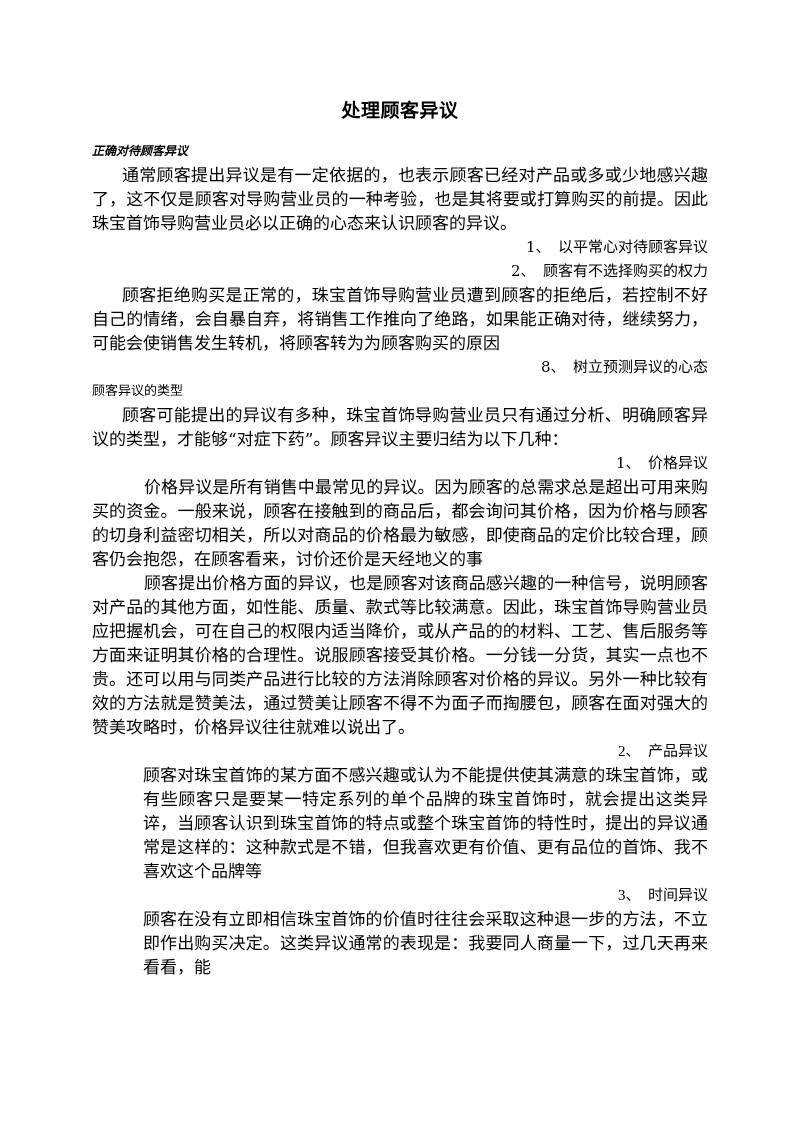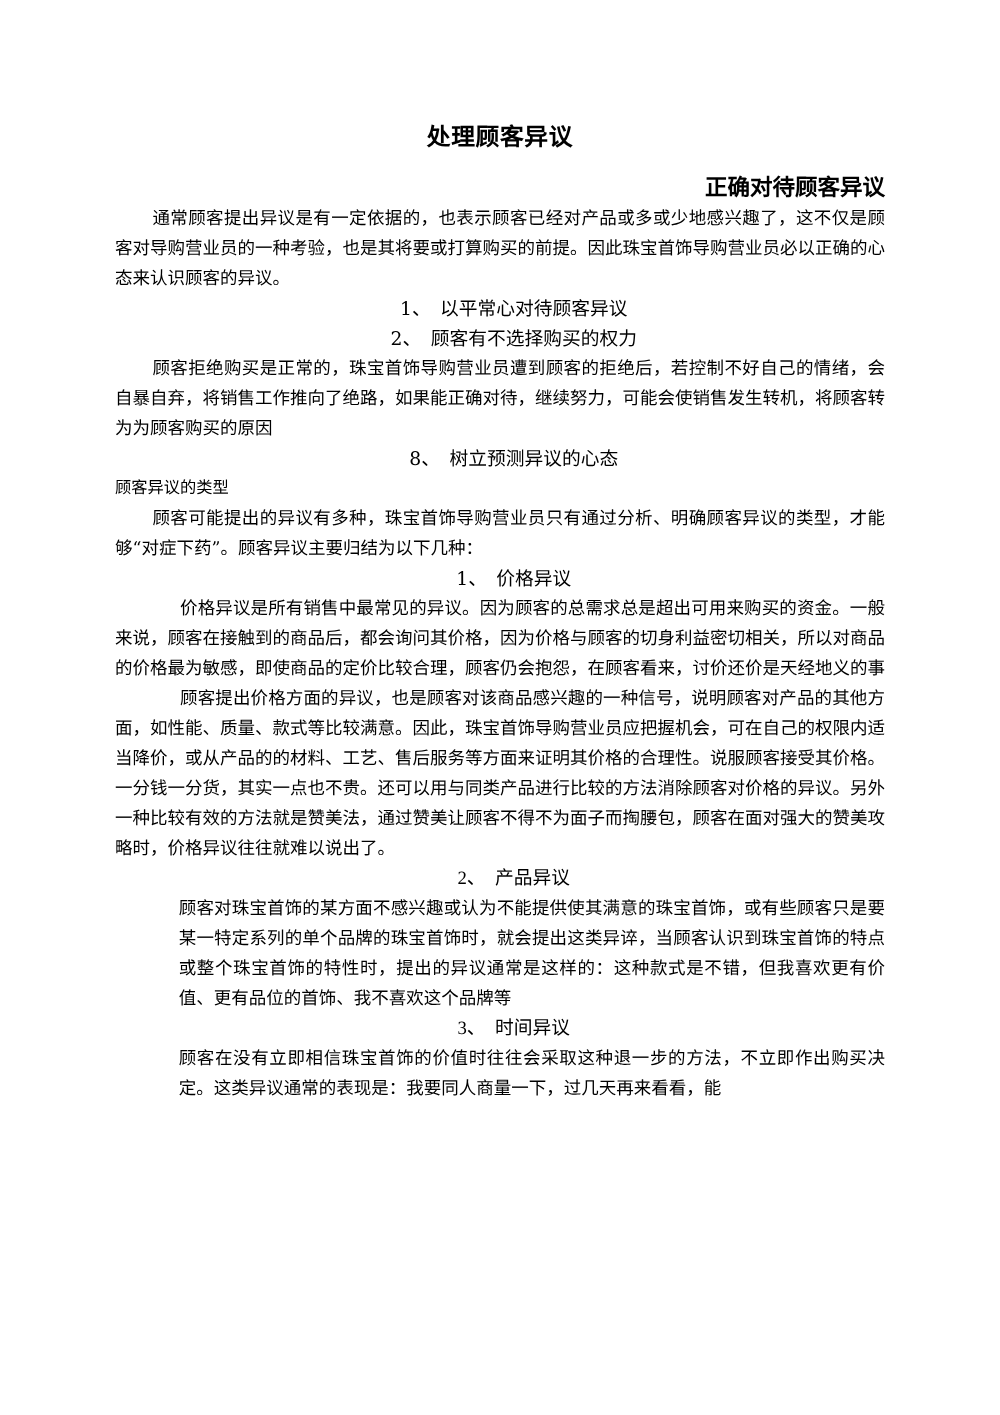--- a/index.html
+++ b/index.html
@@ -27,42 +27,43 @@
   }
   .doc-title {
     font-size: 19px;
     font-weight: bold;
     text-align: center;
     line-height: 30px;
     margin: 0 0 14px 0;
     letter-spacing: 0.5px;
   }
   .sec-head-bold {
-    font-size: 18px;
+    font-size: 12px;
     font-weight: bold;
     line-height: 24px;
     margin: 0;
-    text-align: right;
+    text-align: left;
+    font-style: italic;
   }
   .sec-head-plain {
     font-size: 13px;
     font-weight: normal;
     line-height: 24px;
     margin: 0;
     text-align: left;
   }
   .num-head {
     font-size: 15px;
     line-height: 24px;
     margin: 0;
-    text-align: center;
+    text-align: right;
     padding-left: 22px;
   }
   .para {
-    font-size: 14px;
+    font-size: 17px;
     line-height: 24px;
     margin: 0;
     text-align: justify;
     text-justify: inter-ideograph;
   }
   .para-indent {
     text-indent: 30px;
   }
   .para-indent-deep {
     text-indent: 52px;

